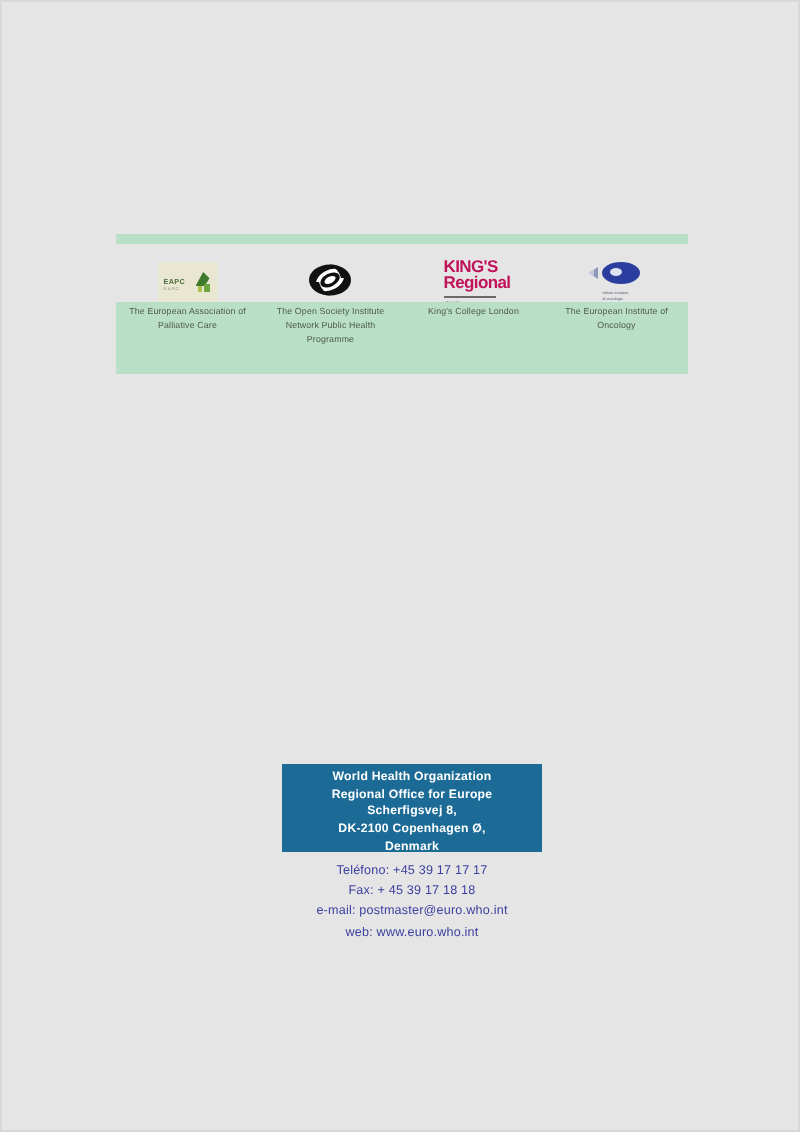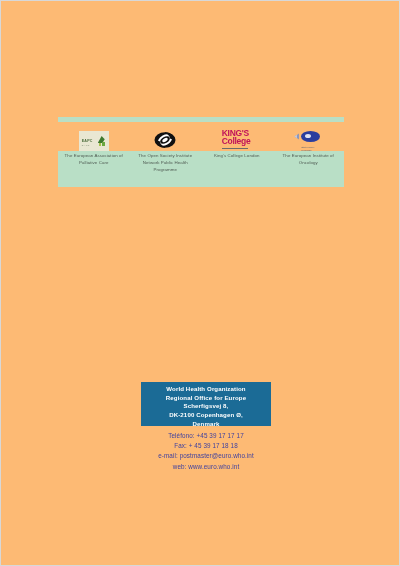--- a/index.html
+++ b/index.html
@@ -15,21 +15,21 @@
     overflow: hidden;
     font-family: "Liberation Sans", sans-serif;
     background: #ffffff;
   }
 
   
   #page {
     position: absolute;
     inset: 0;
     border: 1px solid #d8d8d8;
-    background: #fdba74;
+    background: #e5e5e5;
   }
 
   
   #green-rule {
     position: absolute;
     left: 57px;
     top: 116px;
     width: 286px;
     height: 5px;
     background: #b9dfc6;
@@ -211,21 +211,21 @@
             <path d="M22 6.5 C34 7 40 14 41 20 L33 20 C31 13 27 9 22 8.5 Z" fill="#111111"></path>
             <path d="M22 37.5 C10 37 4 30 3 24 L11 24 C13 31 17 35 22 35.5 Z" fill="#111111"></path>
           </svg>
         </div>
       </div>
 
       <div class="logo-cell">
         <div class="kcl">
           <div class="kcl-mark">
             <span>KING'S</span>
-              <span>College</span>
+              <span>Regional</span>
           </div>
           <div class="kcl-rule"></div>
           <div class="kcl-foot">LONDON</div>
         </div>
       </div>
 
       <div class="logo-cell">
         <div class="eio">
           <svg class="fan" viewBox="0 0 18 18">
             <path d="M1 9 L10 3 L10 15 Z" fill="#8f97b8"></path>

